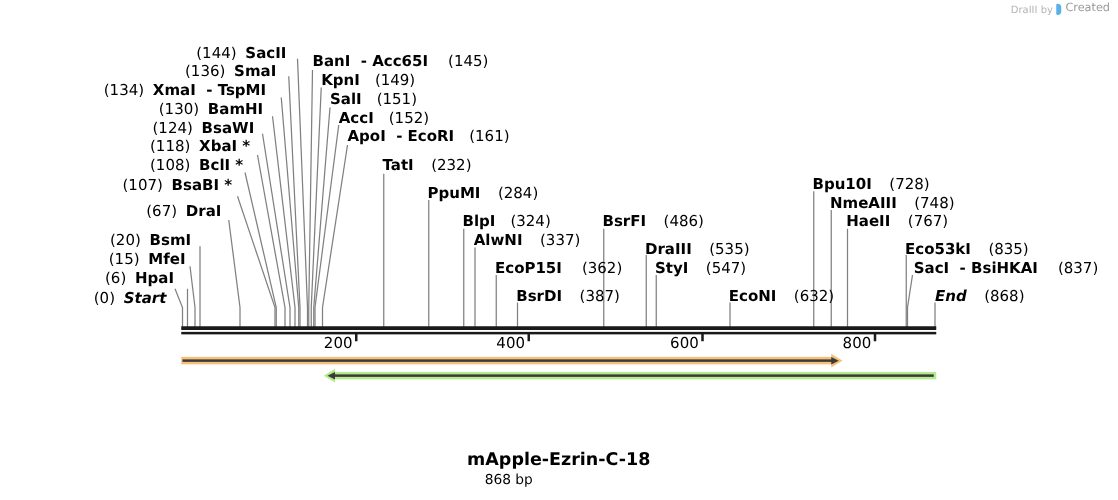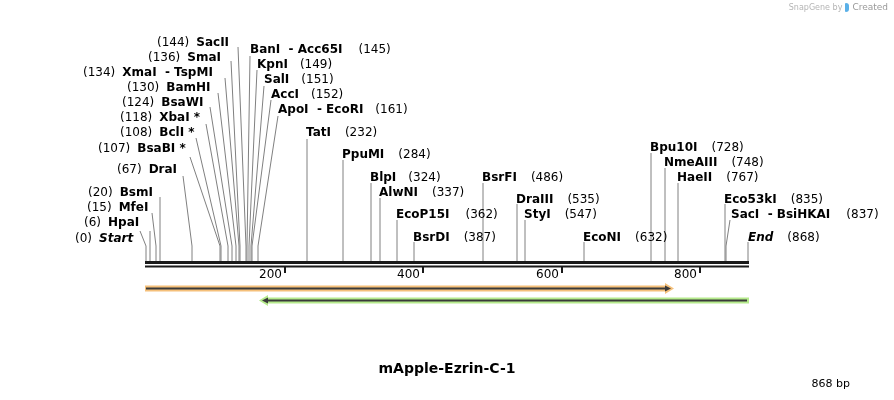--- a/index.html
+++ b/index.html
@@ -10,28 +10,28 @@
     .name { font-weight: bold; }
     .pos { font-weight: normal; }
     .italic { font-style: italic; }
     .tick-lbl { font-size: 12px; fill: #000; }
     .credit { position: absolute; right: 6px; top: 2px; font-size: 8px; color: #b5b5b5;
               display: flex; align-items: center; gap: 2px; }
     .credit .brand { font-size: 9px; color: #9a9a9a; }
     .credit .logo { display: inline-block; width: 4px; height: 9px; background: #5ab0e8; border-radius: 1px 3px 3px 1px; margin: 0 1px; }
     .title { position: absolute; left: 0; width: 894px; top: 360px; text-align: center;
              font-size: 14px; font-weight: bold; color: #000; }
-    .subtitle { position: absolute; left: 0; width: 814px; top: 377px; text-align: right;
-                font-size: 11px; color: #000; padding-left: 36px; }
+    .subtitle { position: absolute; left: 0; width: 814px; top: 377px; text-align: center;
+                font-size: 11px; color: #000; }
   </style>
 </head>
 <body>
 
 <div class="credit">
-  <span>SnapGene by</span>
+  <span>DraIII by</span>
   <span class="logo"></span>
   <span class="brand">Created</span>
 </div>
 
 <svg id="map" width="894" height="400" viewBox="0 0 894 400" xmlns="http://www.w3.org/2000/svg">
 
   <g stroke="#808080" stroke-width="1" fill="none">
 
     <path d="M140 231 L146 246 L146 262"></path>
 
@@ -165,14 +165,14 @@
   </g>
 
   <g>
     <rect x="266" y="297.5" width="483" height="6" fill="#b5ea8c"></rect>
     <polygon points="268,295 259,300.5 268,306" fill="#b5ea8c"></polygon>
     <rect x="265" y="299.5" width="482" height="2" fill="#3a3a3a"></rect>
     <polygon points="268,297.5 262,300.5 268,303.5" fill="#3a3a3a"></polygon>
   </g>
 </svg>
 
-<div class="title">mApple-Ezrin-C-1</div>
+<div class="title">mApple-Ezrin-C-18</div>
 <div class="subtitle">868 bp</div>
 
 </body></html>

